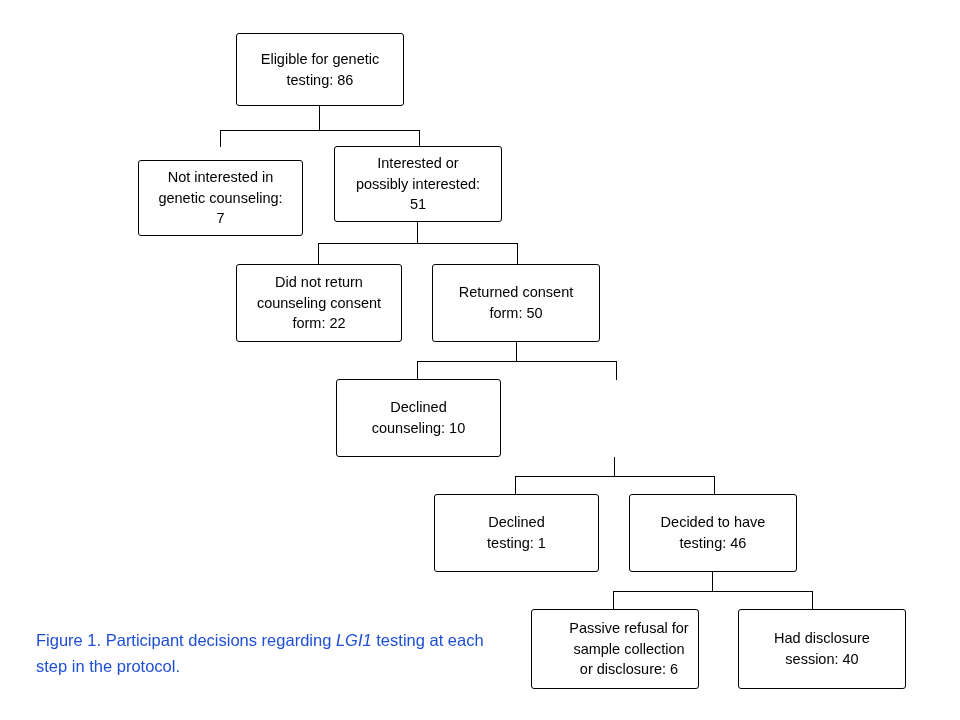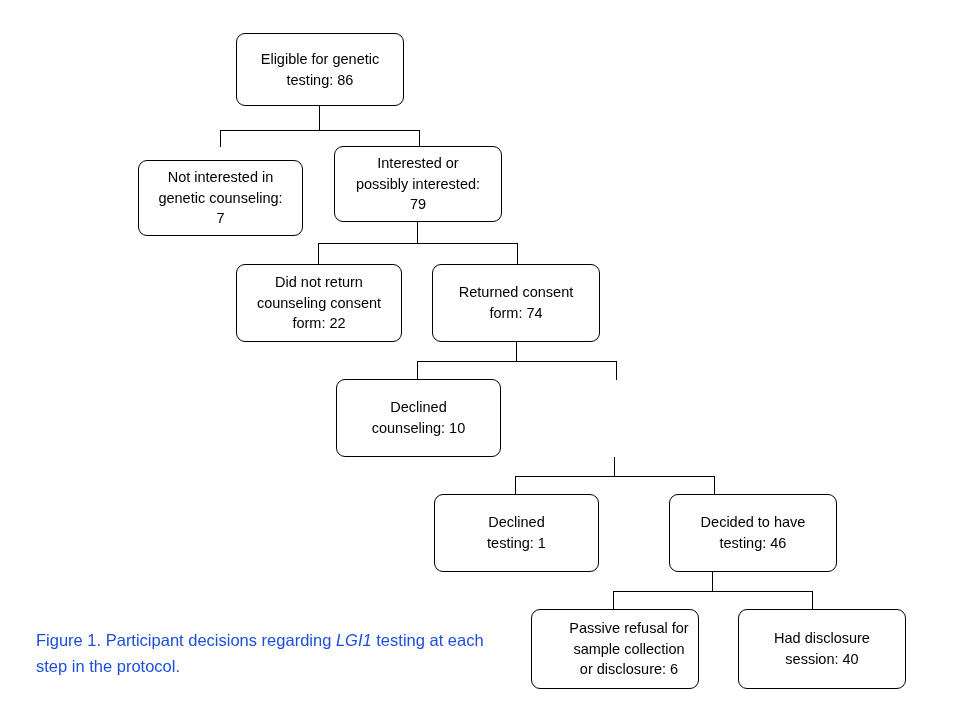--- a/index.html
+++ b/index.html
@@ -12,21 +12,21 @@
     width: 960px;
     height: 720px;
     background: #ffffff;
     font-family: "Liberation Sans", sans-serif;
     overflow: hidden;
   }
   .node {
     position: absolute;
     box-sizing: border-box;
     border: 1.3px solid #000000;
-    border-radius: 9px;
+    border-radius: 3px;
     background: #ffffff;
     display: flex;
     align-items: center;
     justify-content: center;
     text-align: center;
     font-size: 14.5px;
     line-height: 1.42;
     color: #000000;
     white-space: pre-line;
     z-index: 2;
@@ -60,49 +60,49 @@
   <div class="edge v" style="left:319px; top:106px; height:25px;"></div>
   <div class="edge h" style="left:220px; top:130px; width:200px;"></div>
   <div class="edge v" style="left:220px; top:130px; height:17px;"></div>
   <div class="edge v" style="left:419px; top:130px; height:17px;"></div>
 
   <div class="node" style="left:138px; top:160px; width:165px; height:76px;">Not  interested  in
 genetic  counseling:
 7</div>
   <div class="node" style="left:334px; top:146px; width:168px; height:76px;">Interested  or
 possibly  interested:
-79</div>
+51</div>
 
   <div class="edge v" style="left:417px; top:222px; height:22px;"></div>
   <div class="edge h" style="left:318px; top:243px; width:200px;"></div>
   <div class="edge v" style="left:318px; top:243px; height:22px;"></div>
   <div class="edge v" style="left:517px; top:243px; height:22px;"></div>
 
   <div class="node" style="left:236px; top:264px; width:166px; height:78px;">Did not  return
 counseling  consent
 form:  22</div>
   <div class="node" style="left:432px; top:264px; width:168px; height:78px;">Returned  consent
-form:  74</div>
+form:  50</div>
 
   <div class="edge v" style="left:516px; top:342px; height:20px;"></div>
   <div class="edge h" style="left:417px; top:361px; width:200px;"></div>
   <div class="edge v" style="left:417px; top:361px; height:19px;"></div>
   <div class="edge v" style="left:616px; top:361px; height:19px;"></div>
 
   <div class="node" style="left:336px; top:379px; width:165px; height:78px;">Declined
 counseling:  10</div>
 
   <div class="edge v" style="left:614px; top:457px; height:20px;"></div>
   <div class="edge h" style="left:515px; top:476px; width:200px;"></div>
   <div class="edge v" style="left:515px; top:476px; height:19px;"></div>
   <div class="edge v" style="left:714px; top:476px; height:19px;"></div>
 
   <div class="node" style="left:434px; top:494px; width:165px; height:78px;">Declined
 testing:  1</div>
-  <div class="node" style="left:629px; top:494px; width:168px; height:78px;margin-left:40px;">Decided to have
+  <div class="node" style="left:629px; top:494px; width:168px; height:78px;">Decided to have
 testing:  46</div>
 
   <div class="edge v" style="left:712px; top:572px; height:20px;"></div>
   <div class="edge h" style="left:613px; top:591px; width:200px;"></div>
   <div class="edge v" style="left:613px; top:591px; height:19px;"></div>
   <div class="edge v" style="left:812px; top:591px; height:19px;"></div>
 
   <div class="node" style="left:531px; top:609px; width:168px; height:80px;padding-left:28px;">Passive  refusal  for
 sample  collection
 or disclosure:  6</div>

